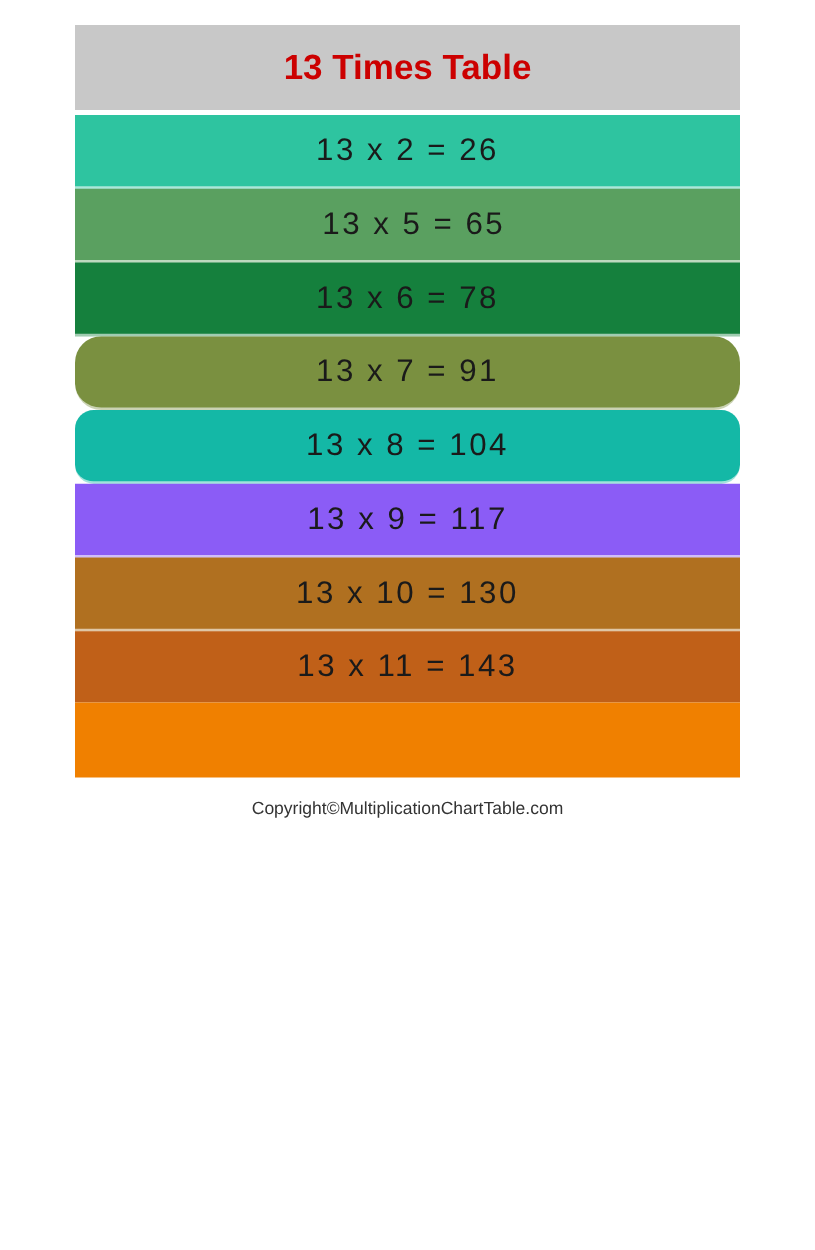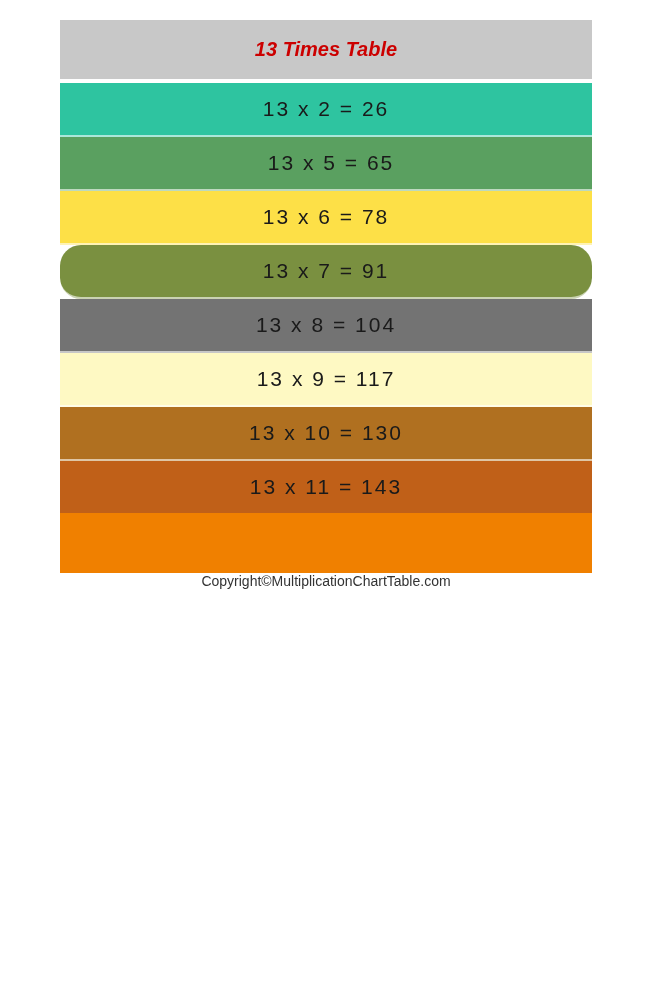--- a/index.html
+++ b/index.html
@@ -21,24 +21,23 @@
 
     .title-bar {
       width: 100%;
       background: #c8c8c8;
       text-align: center;
       padding: 18px 10px;
       margin-bottom: 4px;
     }
 
     .title-bar h1 {
-      font-size: 20px;
+      font-size: 28px;
       font-weight: bold;
       color: #cc0000;
-      font-style: italic;
     }
 
     .table-container {
       width: 100%;
       display: flex;
       flex-direction: column;
     }
 
     .table-row {
       display: flex;
@@ -46,57 +45,57 @@
       justify-content: center;
       padding: 14px 10px;
       border-bottom: 2px solid rgba(255,255,255,0.6);
     }
 
     .table-row:last-child {
       border-bottom: none;
     }
 
     .table-row span {
-      font-size: 21px;
+      font-size: 25px;
       color: #1a1a1a;
       font-family: Arial, sans-serif;
       letter-spacing: 2px;
     }
 
     .footer {
-      margin-top: 0;
+      margin-top: 16px;
       font-size: 14px;
       color: #333;
       text-align: center;
     }
   </style>
 </head>
 <body>
 
 <div class="title-bar">
   <h1>13 Times Table</h1>
 </div>
 
 <div class="table-container" id="table-container">
 <div class="table-row" style="background-color: rgb(46, 196, 160);">
       <span>13  x    2 =  26</span>
     </div>
     <div class="table-row" style="background-color: rgb(90, 160, 96); padding-left: 20px;">
       <span>13  x    5 =  65</span>
     </div>
-    <div class="table-row" style="background-color: #fde047;">
+    <div class="table-row" style="background-color: #15803d;">
       <span>13  x    6 =  78</span>
     </div>
     <div class="table-row" style="background-color: rgb(122, 144, 64); border-radius: 21px;">
       <span>13  x    7 =  91</span>
     </div>
-    <div class="table-row" style="background-color: #737373;">
+    <div class="table-row" style="background-color: #14b8a6; border-radius: 15px;">
       <span>13  x    8 = 104</span>
     </div>
-    <div class="table-row" style="background-color: #fef9c3;">
+    <div class="table-row" style="background-color: #8b5cf6;">
       <span>13  x    9 = 117</span>
     </div>
     <div class="table-row" style="background-color: rgb(176, 112, 32);">
       <span>13  x  10 = 130</span>
     </div>
     <div class="table-row" style="background-color: rgb(192, 96, 24);">
       <span>13  x  11 = 143</span>
     </div>
   </div>
 

